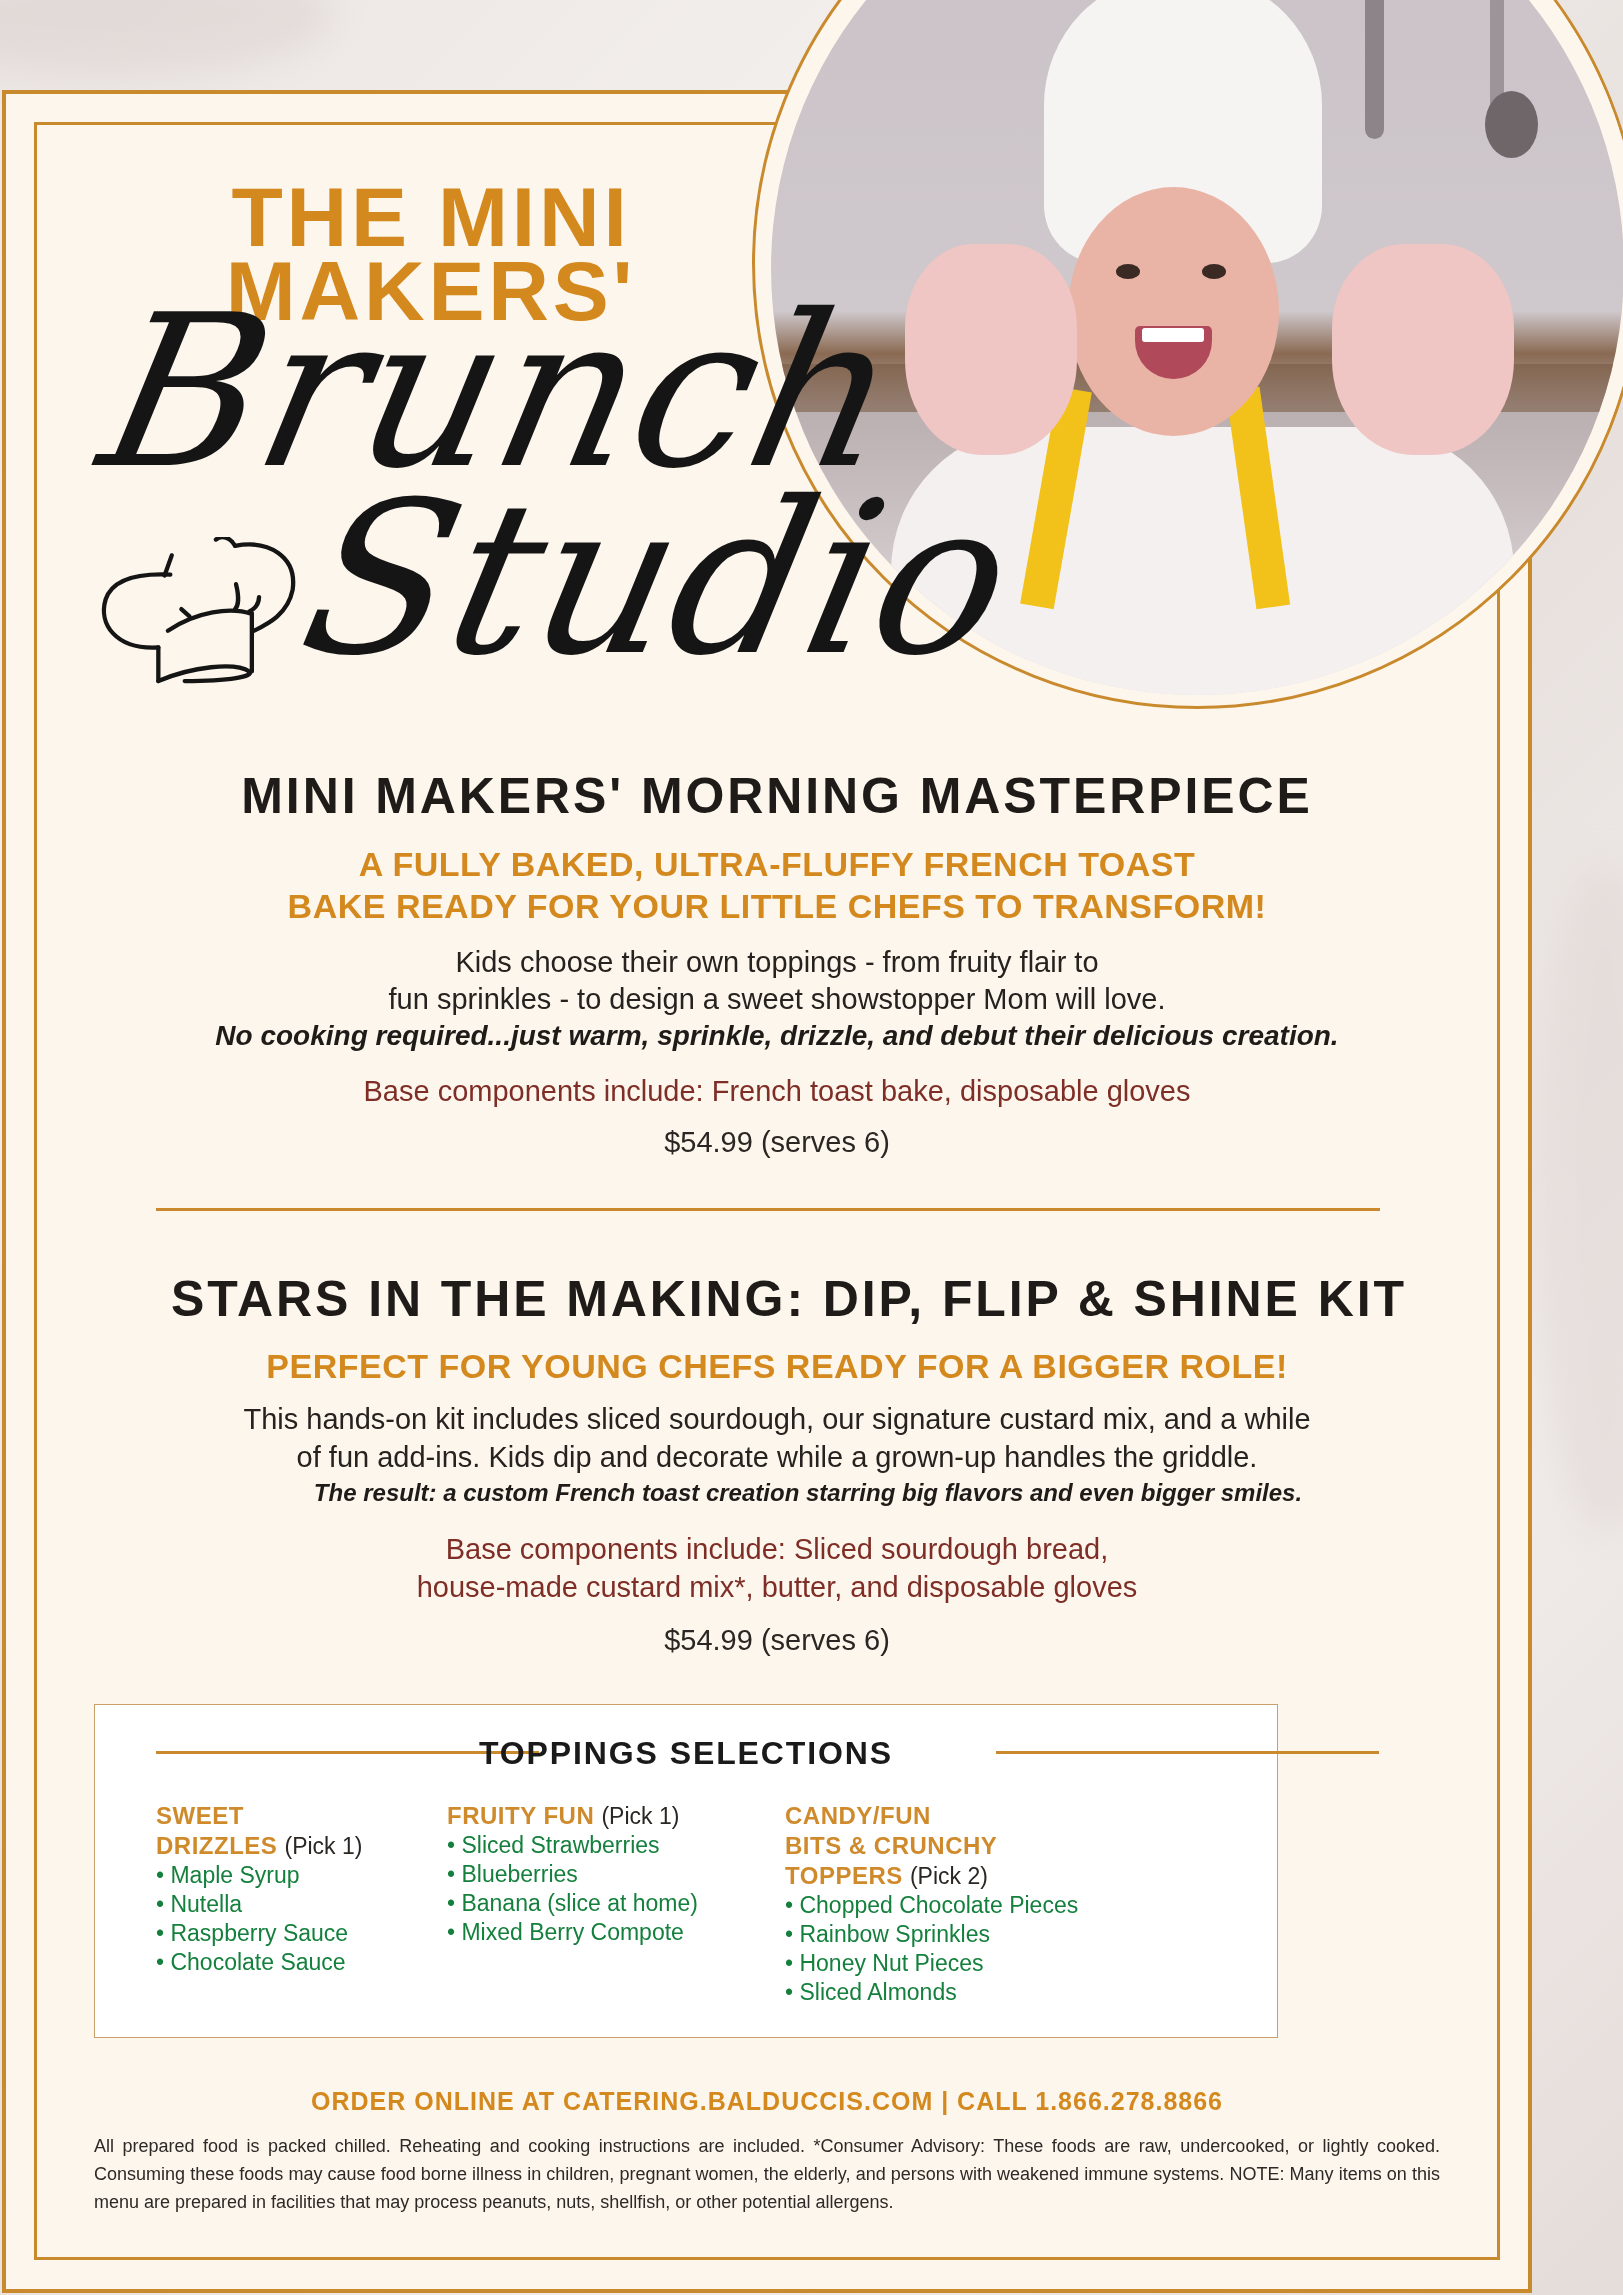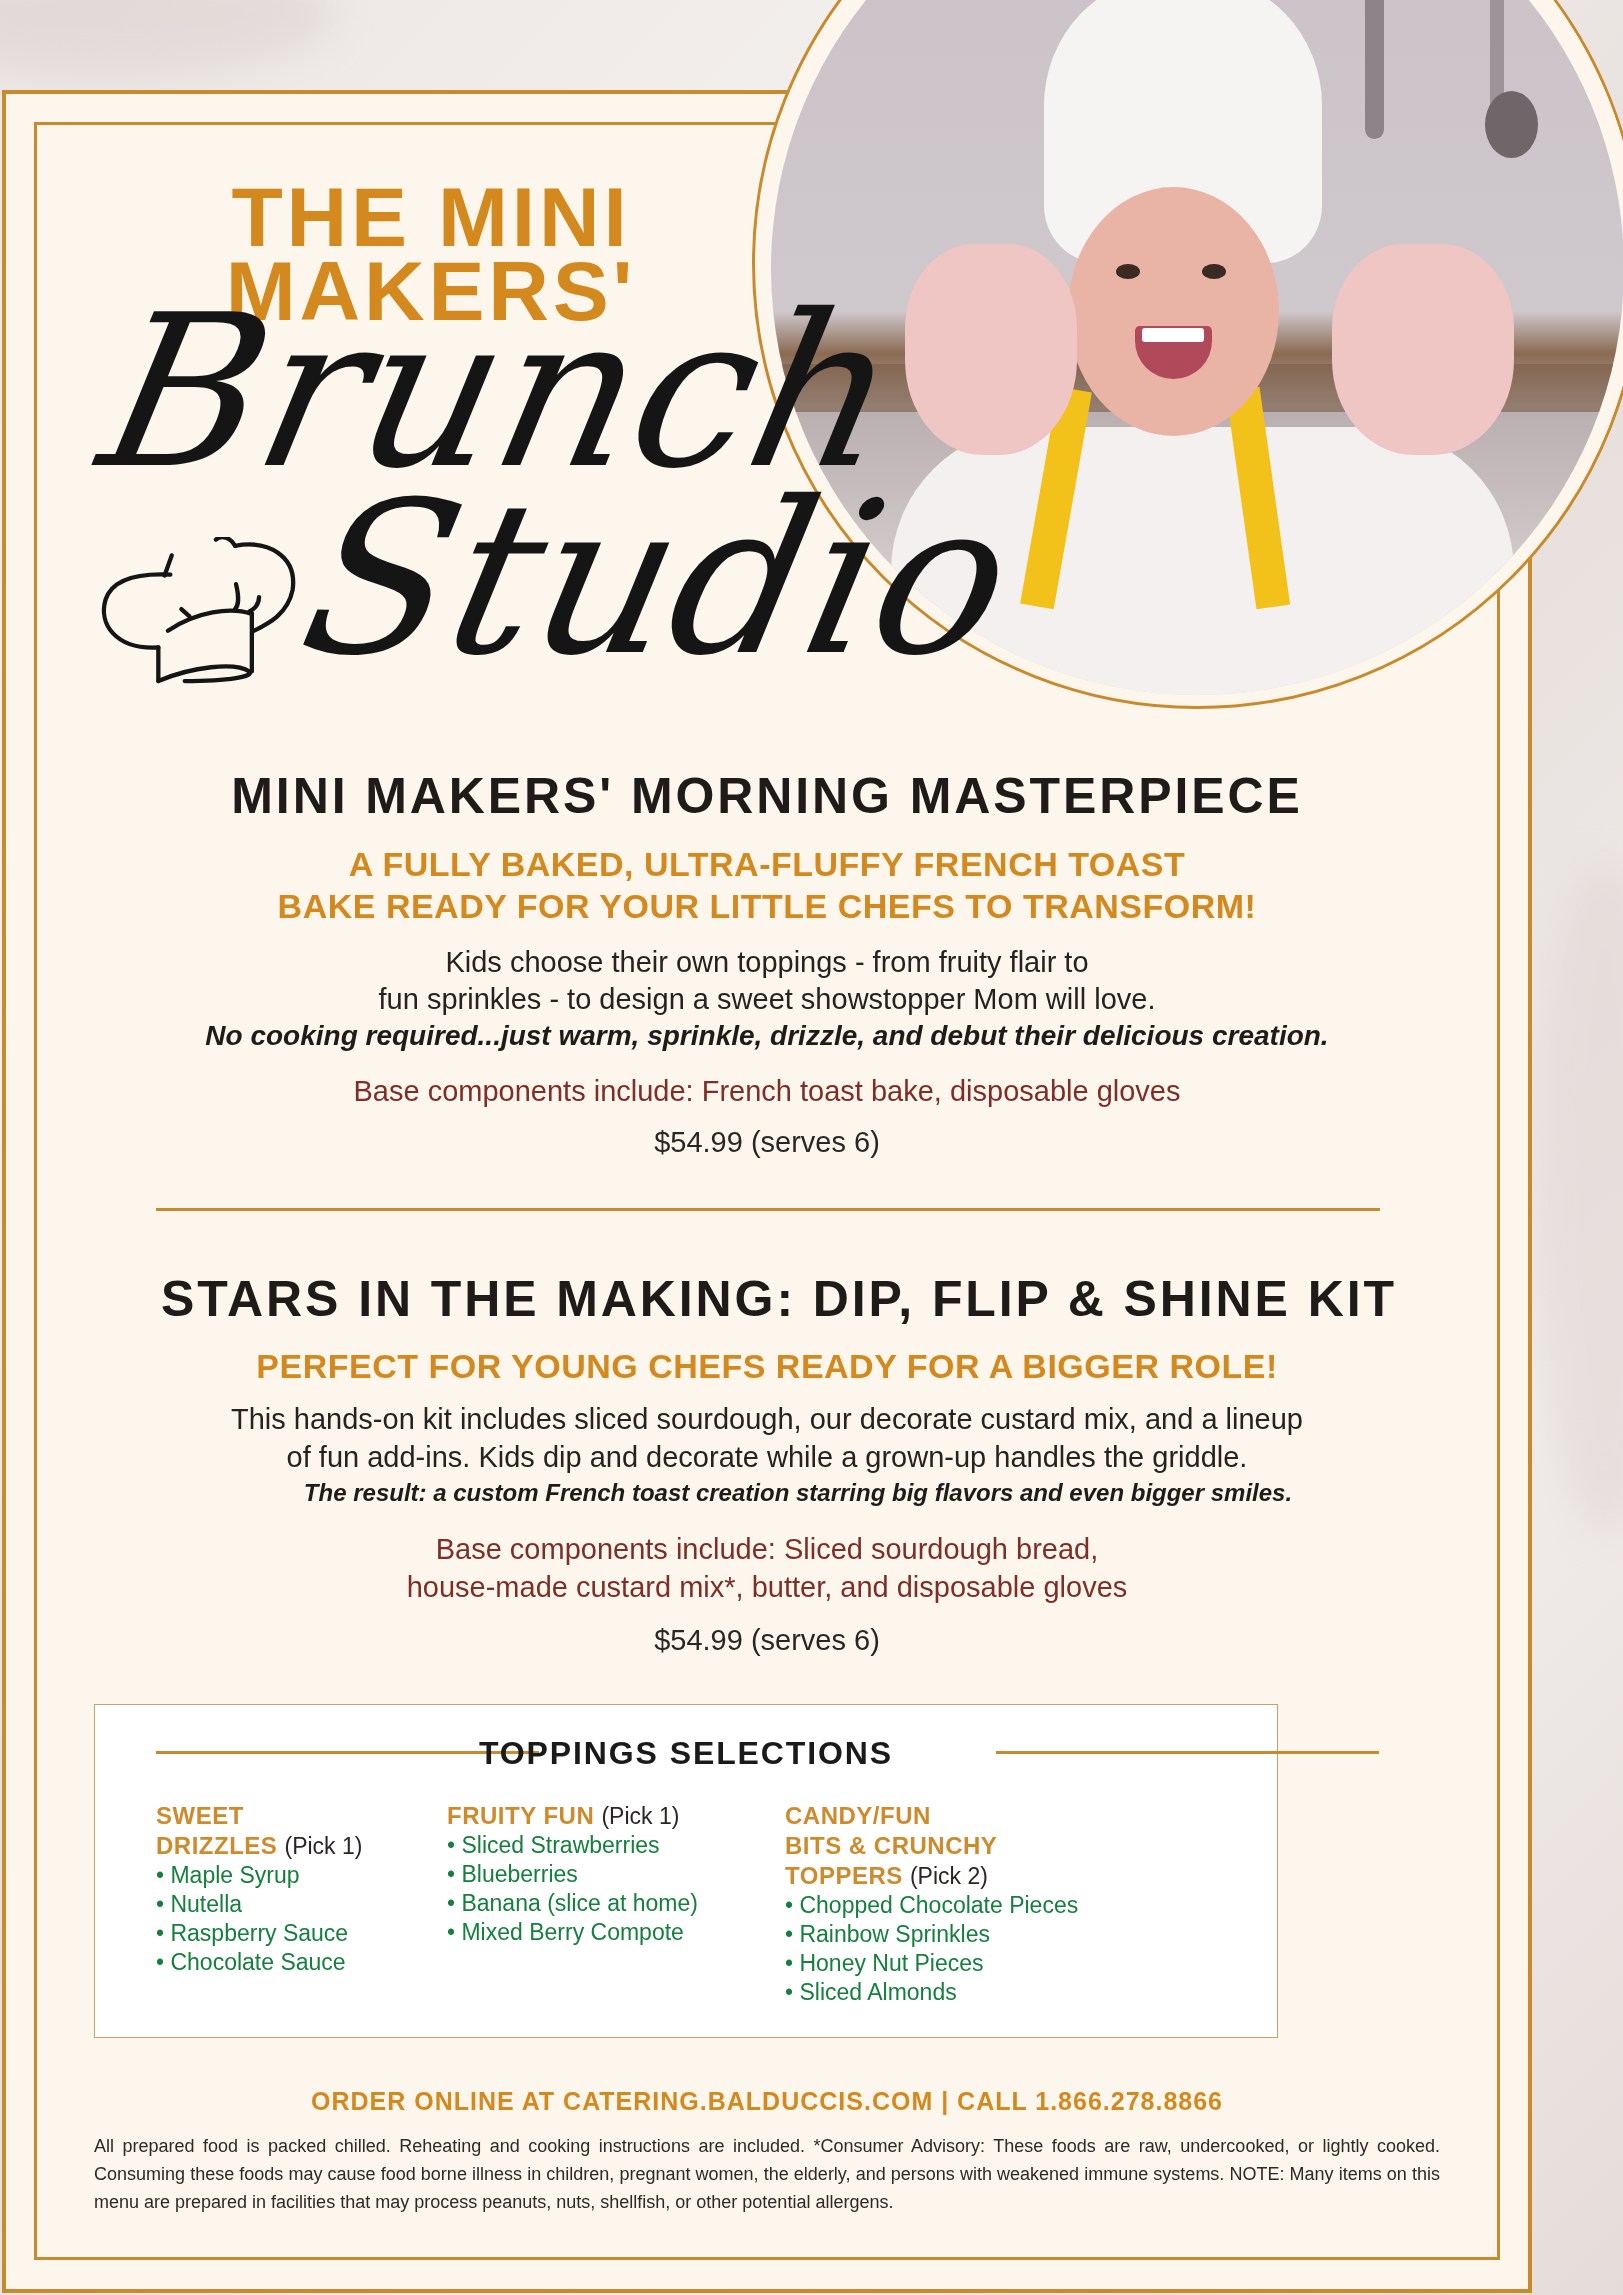--- a/index.html
+++ b/index.html
@@ -32,21 +32,21 @@
   }
   .ph { position: absolute; }
   .title-top {
     position: absolute; left: 0; width: 862px; text-align: center;
     color: #d4891f; font-weight: bold; font-size: 84px; letter-spacing: 3.8px; line-height: 1;
   }
   .script {
     position: absolute; font-family: "DejaVu Serif", serif; font-style: italic; color: #151515;
     line-height: 1; transform: skewX(-12deg);
   }
-  .center-block { position: absolute; left: 34px; width: 1466px; text-align: center; }
+  .center-block { position: absolute; left: 44px; width: 1466px; text-align: center; }
   .h1 { font-weight: bold; color: #1e1b19; font-size: 50px; letter-spacing: 2.9px; line-height: 1; }
   .sub { font-weight: bold; color: #d4891f; font-size: 34px; letter-spacing: 0.5px; line-height: 1; }
   .body { color: #26221f; font-size: 29px; line-height: 1; }
   .bodyi { color: #1e1b19; font-size: 29px; font-weight: bold; font-style: italic; line-height: 1; }
   .base { color: #7e2e26; font-size: 29px; line-height: 1; }
   .price { color: #2a2623; font-size: 29px; line-height: 1; }
   .divider { position: absolute; left: 156px; width: 1224px; top: 1208px; height: 2.9px; background: #c98a2e; }
   .toppings {
     position: absolute; left: 94px; top: 1704px; width: 1184px; height: 334px;
     background: #ffffff; border: 1.9px solid #c9a06a; box-sizing: border-box;
@@ -130,21 +130,21 @@
 <div class="center-block body" style="top:948px;">Kids choose their own toppings - from fruity flair to</div>
 <div class="center-block body" style="top:985px;">fun sprinkles - to design a sweet showstopper Mom will love.</div>
 <div class="center-block bodyi" style="top:1022px;font-size:28px;">No cooking required...just warm, sprinkle, drizzle, and debut their delicious creation.</div>
 <div class="center-block base" style="top:1077px;">Base components include: French toast bake, disposable gloves</div>
 <div class="center-block price" style="top:1128px;">$54.99 (serves 6)</div>
 
 <div class="divider"></div>
 
 <div class="center-block h1" style="top:1274px;padding-left:12px;">STARS IN THE MAKING: DIP, FLIP &amp; SHINE KIT</div>
 <div class="center-block sub" style="top:1349px;">PERFECT FOR YOUNG CHEFS READY FOR A BIGGER ROLE!</div>
-<div class="center-block body" style="top:1405px;">This hands-on kit includes sliced sourdough, our decorate custard mix, and a lineup</div>
+<div class="center-block body" style="top:1405px;">This hands-on kit includes sliced sourdough, our signature custard mix, and a while</div>
 <div class="center-block body" style="top:1443px;">of fun add-ins. Kids dip and decorate while a grown-up handles the griddle.</div>
 <div class="center-block bodyi" style="top:1481px;font-size:24px;padding-left:31px;">The result: a custom French toast creation starring big flavors and even bigger smiles.</div>
 <div class="center-block base" style="top:1535px;">Base components include: Sliced sourdough bread,</div>
 <div class="center-block base" style="top:1573px;">house-made custard mix*, butter, and disposable gloves</div>
 <div class="center-block price" style="top:1626px;">$54.99 (serves 6)</div>
 
 <div class="toppings">
   <div class="tp-line" style="left:61px;width:383px;"></div>
   <div class="tp-line" style="left:901px;width:383px;"></div>
   <div class="tp-title">TOPPINGS SELECTIONS</div>

